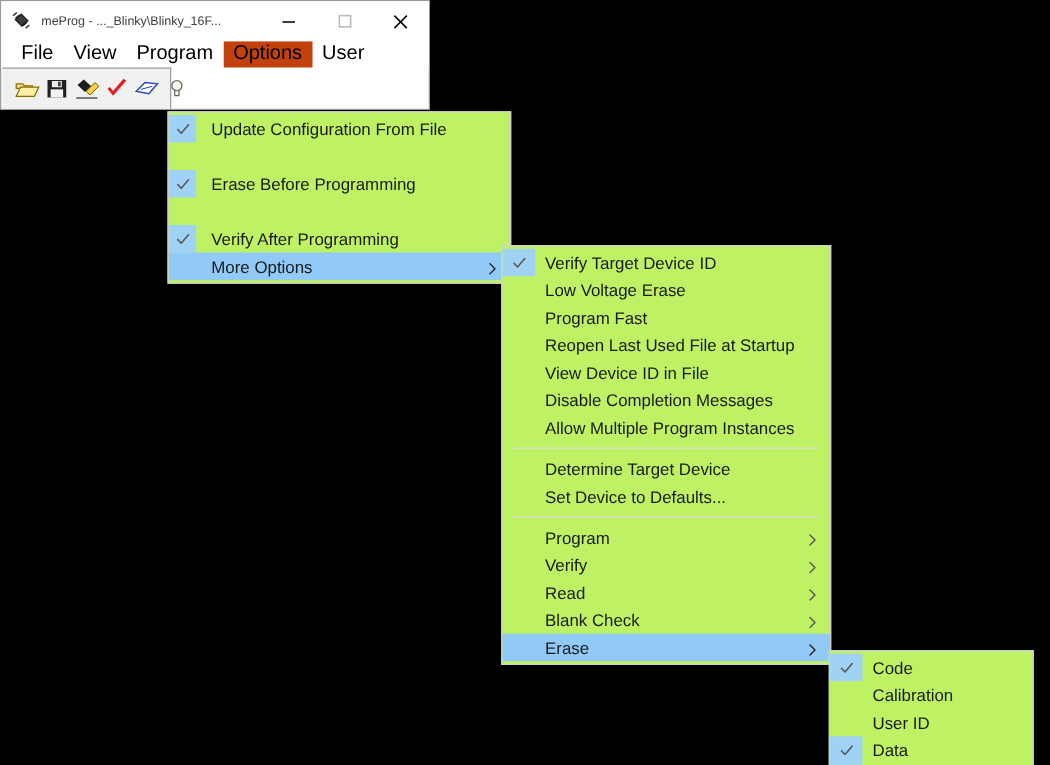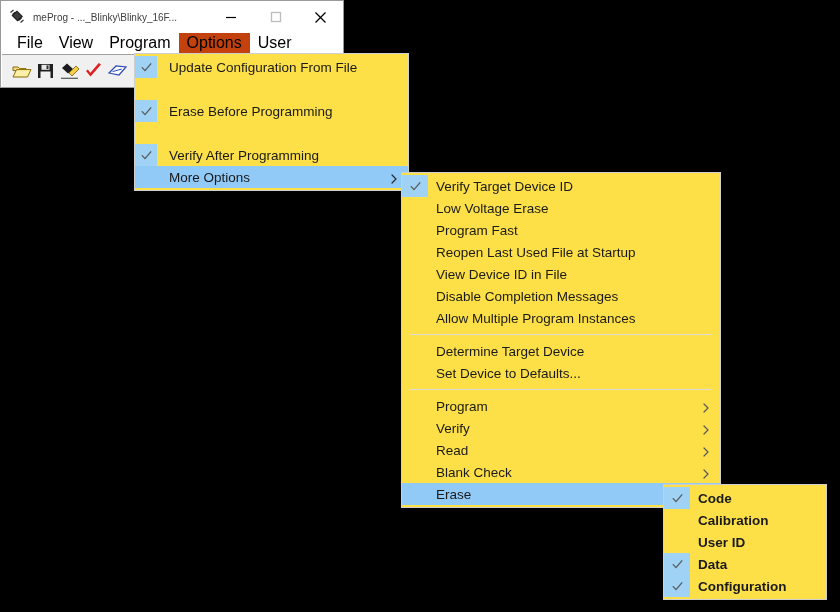--- a/index.html
+++ b/index.html
@@ -62,26 +62,27 @@
     border-left:none;border-bottom:none;
     box-sizing:border-box;
     display:flex;align-items:center;
     padding-left:9px;
   }
   .tb-icon{width:21px;height:20px;margin-right:3px;position:relative;flex:none;}
 
   
   .menu{
     position:absolute;
-    background:#fde047;
+    background:#bef264;
     border:1px solid #cfcfcf;
     box-sizing:border-box;
     padding:2px 0;
     font-size:13.5px;
     box-shadow:0 0 0 0 rgba(0,0,0,0);
+    margin-top:36px;
   }
   .menu-item{
     height:22px;
     display:flex;align-items:center;
     position:relative;
     color:#1a1a1a;
     white-space:nowrap;
     box-sizing:border-box;
   }
   .menu-item.highlight{background:#91c9f7;}
@@ -97,27 +98,27 @@
   .mi-label{margin-left:12px;}
   .submenu-arrow{
     position:absolute;right:11px;top:50%;transform:translateY(-50%);
     width:6px;height:10px;
   }
   .menu-sep{
     height:1px;background:#dcdcdc;margin:5px 8px 5px 8px;
   }
   
   #menu-options{ left:134px; top:53px; width:275px; }
-  #menu-more{ left:401px; top:172px; width:320px; }
+  #menu-more{ left:401px; top:160px; width:264px; }
   #menu-erase{ left:663px; top:484px; width:164px; }
   #menu-options .mi-label{margin-left:12px;}
   #menu-more .chk-box{width:26px;}
   #menu-more .mi-label{margin-left:8px;}
   #menu-erase .chk-box{width:26px;}
-  #menu-erase .mi-label{margin-left:8px;font-weight:bold;}
+  #menu-erase .mi-label{margin-left:8px;}
   #menu-more .menu-item{height:22px;}
   #menu-erase .menu-item{height:22px;}
 </style>
 </head>
 <body>
 
 <div id="app-window">
 
   <div id="title-bar">
     <span id="app-icon">

